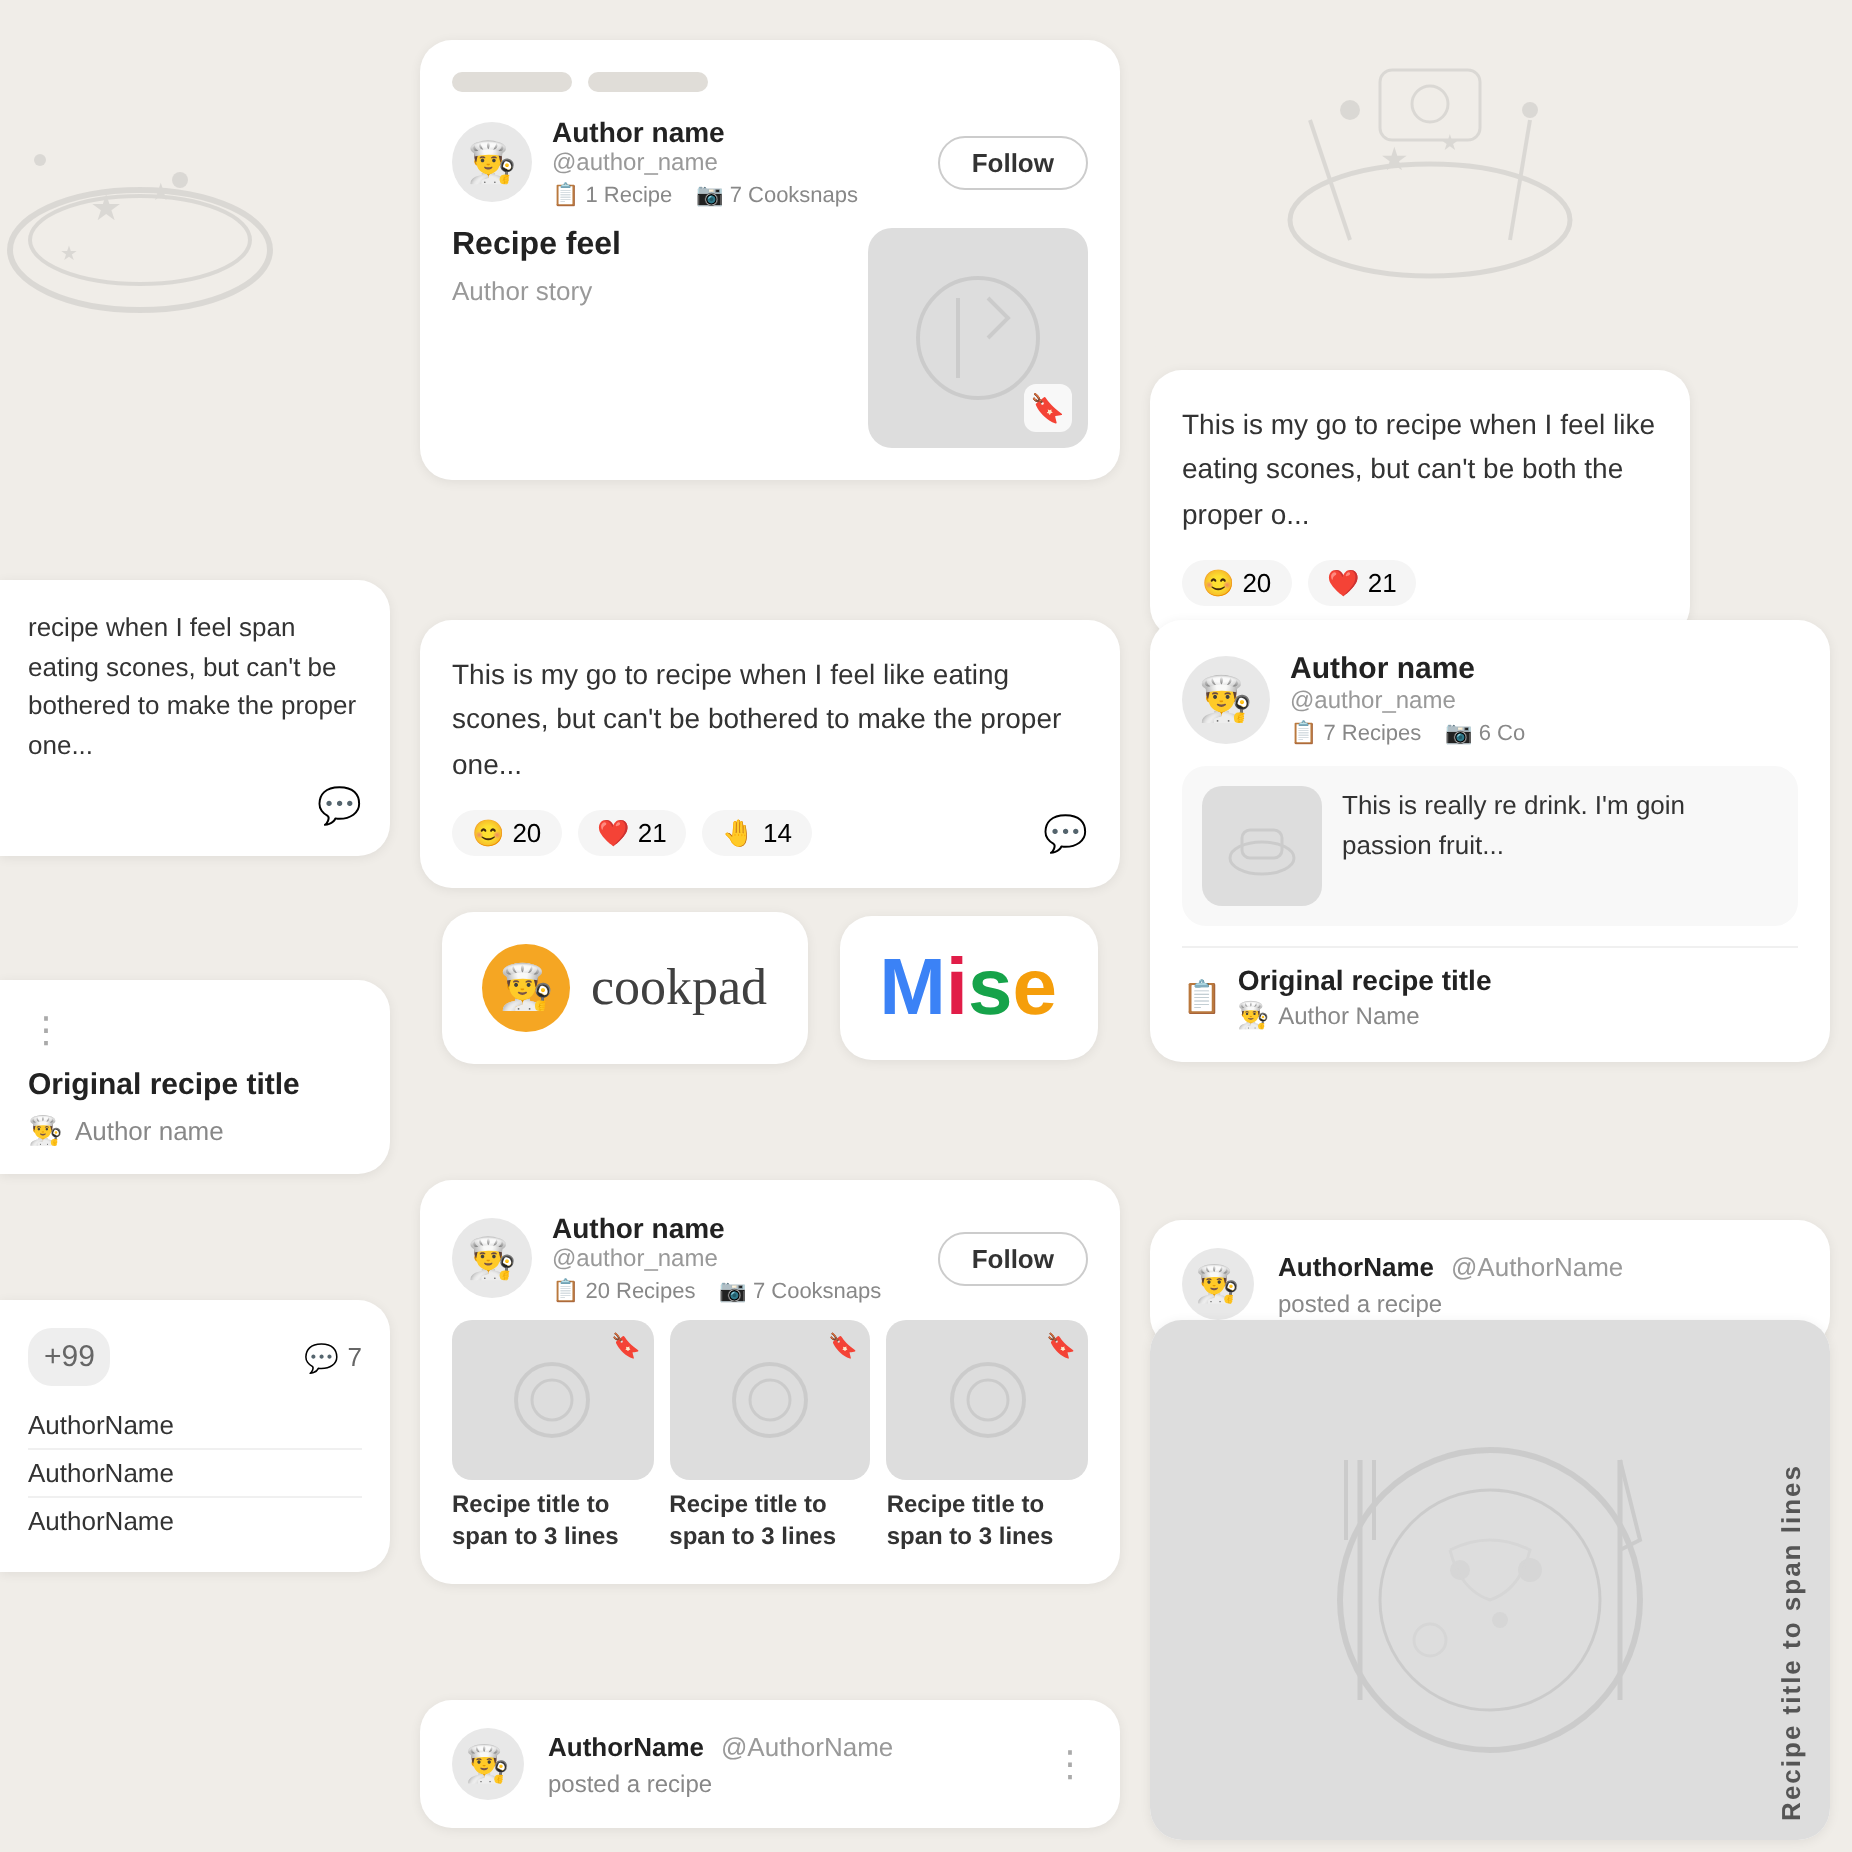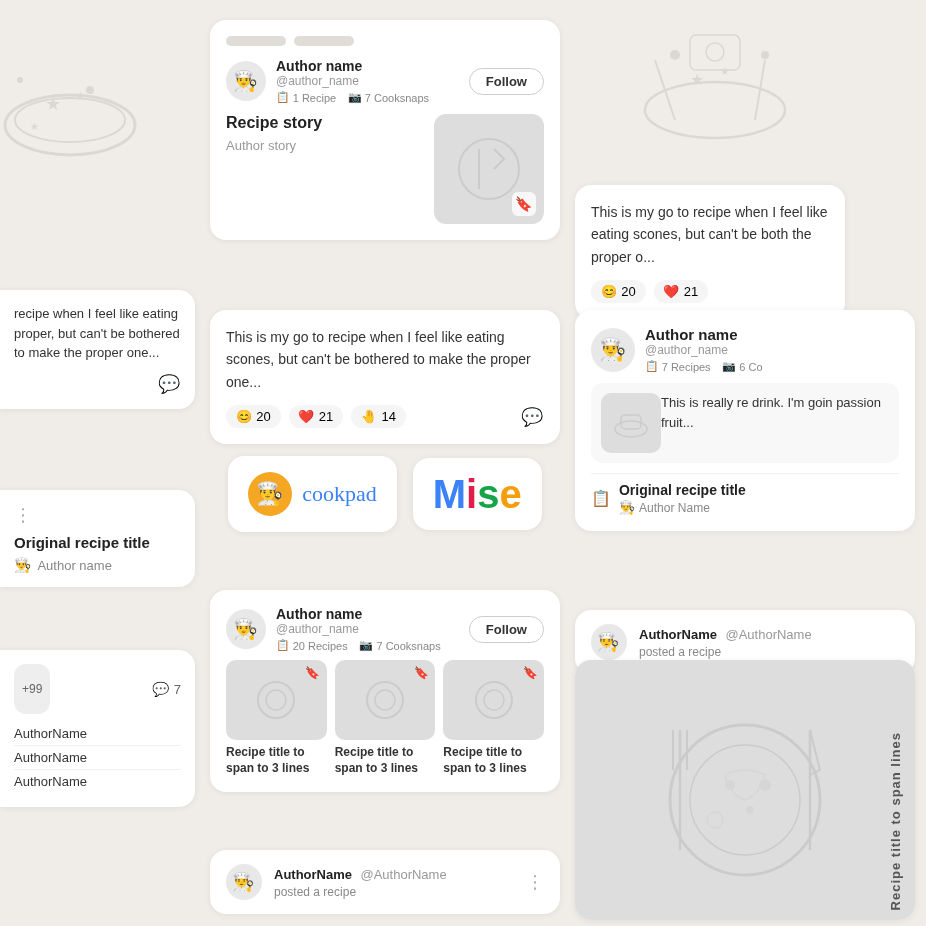--- a/index.html
+++ b/index.html
@@ -40,40 +40,40 @@
       <text x="55" y="80" font-size="18" fill="#888">★</text>
       <text x="85" y="70" font-size="12" fill="#888">★</text>
       <text x="40" y="100" font-size="10" fill="#888">★</text>
 
       <circle cx="100" cy="60" r="4" fill="#888"></circle>
       <circle cx="30" cy="50" r="3" fill="#888"></circle>
     </svg>
   </div>
 
   <div style="position:absolute;left:0;top:290px;width:195px;background:#fff;border-radius:0 16px 16px 0;padding:14px;box-shadow:0 1px 6px rgba(0,0,0,0.07);">
-    <div style="font-size:13px;color:#333;line-height:1.5;">recipe when I feel like eating proper, but can't be bothered to make the proper one...</div>
+    <div style="font-size:13px;color:#333;line-height:1.5;">recipe when I feel span eating scones, but can't be bothered to make the proper one...</div>
     <div style="margin-top:10px;display:flex;align-items:center;justify-content:flex-end;">
       <button style="background:none;border:none;font-size:18px;color:#aaa;cursor:pointer;">💬</button>
     </div>
   </div>
 
   <div style="position:absolute;left:0;top:490px;width:195px;background:#fff;border-radius:0 16px 16px 0;padding:14px;box-shadow:0 1px 6px rgba(0,0,0,0.07);">
     <div style="display:flex;align-items:center;justify-content:space-between;margin-bottom:8px;">
       <span style="font-size:18px;color:#aaa;">⋮</span>
     </div>
     <div style="font-size:15px;font-weight:700;color:#222;margin-bottom:4px;">Original recipe title</div>
     <div style="display:flex;align-items:center;gap:6px;margin-top:6px;">
       <span style="font-size:14px;">👨‍🍳</span>
       <span style="font-size:13px;color:#888;">Author name</span>
     </div>
   </div>
 
   <div style="position:absolute;left:0;top:650px;width:195px;background:#fff;border-radius:0 16px 16px 0;padding:14px;box-shadow:0 1px 6px rgba(0,0,0,0.07);">
     <div style="display:flex;align-items:center;justify-content:space-between;margin-bottom:8px;">
-      <span style="background:#eee;border-radius:12px;padding:18px 8px;font-size:12px;color:#666;">+99</span>
+      <span style="background:#eee;border-radius:12px;padding:6px 8px;font-size:15px;color:#666;">+99</span>
       <div style="display:flex;align-items:center;gap:4px;">
         <span style="font-size:14px;">💬</span>
         <span style="font-size:13px;color:#666;">7</span>
       </div>
     </div>
     <div>
       <div style="font-size:13px;color:#333;padding:4px 0;border-bottom:1px solid #f0f0f0;">
         <span>AuthorName</span>
       </div>
       <div style="font-size:13px;color:#333;padding:4px 0;border-bottom:1px solid #f0f0f0;">
@@ -106,21 +106,21 @@
               <span>📷</span>
               <span>7 Cooksnaps</span>
             </div>
           </div>
         </div>
       </div>
       <button style="border:1.5px solid #ccc;border-radius:20px;padding:5px 16px;font-size:13px;font-weight:600;color:#333;background:transparent;cursor:pointer;">Follow</button>
     </div>
     <div style="display:flex;gap:12px;">
       <div style="flex:1;">
-        <div style="font-weight:700;font-size:16px;color:#222;margin-bottom:6px;">Recipe story</div>
+        <div style="font-weight:700;font-size:16px;color:#222;margin-bottom:6px;">Recipe feel</div>
         <div style="font-size:13px;color:#999;">Author story</div>
       </div>
       <div style="width:110px;height:110px;border-radius:12px;background:#ddd;display:flex;align-items:center;justify-content:center;position:relative;flex-shrink:0;">
         <svg width="80" height="80" viewBox="0 0 80 80" class="food-illus">
           <circle cx="40" cy="40" r="30" fill="none" stroke="#888" stroke-width="2"></circle>
           <line x1="30" y1="20" x2="30" y2="60" stroke="#888" stroke-width="2"></line>
           <path d="M45 20 L55 30 L45 40" fill="none" stroke="#888" stroke-width="2"></path>
         </svg>
         <div style="position:absolute;bottom:8px;right:8px;width:24px;height:24px;background:rgba(255,255,255,0.8);border-radius:6px;display:flex;align-items:center;justify-content:center;font-size:14px;">🔖</div>
       </div>
@@ -143,21 +143,21 @@
         <span>14</span>
       </div>
       <button style="margin-left:auto;background:none;border:none;font-size:18px;cursor:pointer;color:#aaa;">💬</button>
     </div>
   </div>
 
   <div style="position:absolute;left:210px;top:440px;width:350px;display:flex;align-items:center;justify-content:center;gap:16px;padding:16px 0;">
 
     <div style="background:#fff;border-radius:16px;padding:16px 20px;display:flex;align-items:center;gap:10px;box-shadow:0 1px 6px rgba(0,0,0,0.07);">
       <div style="width:44px;height:44px;background:#f5a623;border-radius:50%;display:flex;align-items:center;justify-content:center;font-size:22px;">👨‍🍳</div>
-      <span style="font-size:22px;color:#3b82f6;font-family:Georgia,serif;font-weight:400;">cookpad</span>
+      <span style="font-size:26px;color:#404040;font-family:Georgia,serif;font-weight:400;">cookpad</span>
     </div>
 
     <div style="background:#fff;border-radius:16px;padding:16px 20px;display:flex;align-items:center;justify-content:center;box-shadow:0 1px 6px rgba(0,0,0,0.07);font-size:40px;font-weight:900;line-height:1;">
       <span style="color:#3b82f6;">M</span>
         <span style="color:#e11d48;">i</span>
         <br>
       <span style="color:#16a34a;">s</span>
         <span style="color:#f59e0b;">e</span>
     </div>
   </div>
@@ -271,21 +271,21 @@
             <span>7 Recipes</span>
           </div>
           <div style="display:flex;align-items:center;gap:3px;font-size:11px;color:#888;">
             <span>📷</span>
             <span>6 Co</span>
           </div>
         </div>
       </div>
     </div>
 
-    <div style="display:flex;margin-bottom:10px;padding:10px;background:#f8f8f8;border-radius:12px;">
+    <div style="display:flex;gap:10px;margin-bottom:10px;padding:10px;background:#f8f8f8;border-radius:12px;">
       <div style="width:60px;height:60px;background:#ddd;border-radius:10px;display:flex;align-items:center;justify-content:center;flex-shrink:0;">
         <svg width="44" height="44" viewBox="0 0 44 44" class="food-illus">
           <ellipse cx="22" cy="28" rx="16" ry="8" fill="none" stroke="#888" stroke-width="1.5"></ellipse>
           <rect x="12" y="14" width="20" height="14" rx="4" fill="none" stroke="#888" stroke-width="1.5"></rect>
         </svg>
       </div>
       <div style="font-size:13px;color:#333;line-height:1.5;flex:1;">This is really re drink. I'm goin passion fruit...</div>
     </div>
 
     <div style="display:flex;align-items:center;gap:8px;padding-top:8px;border-top:1px solid #f0f0f0;">

